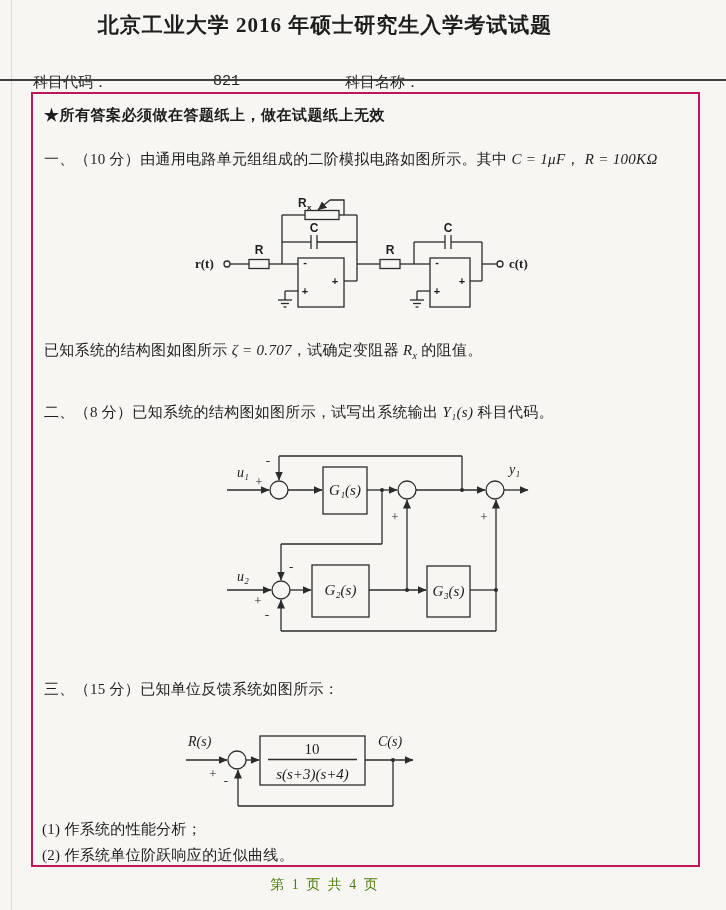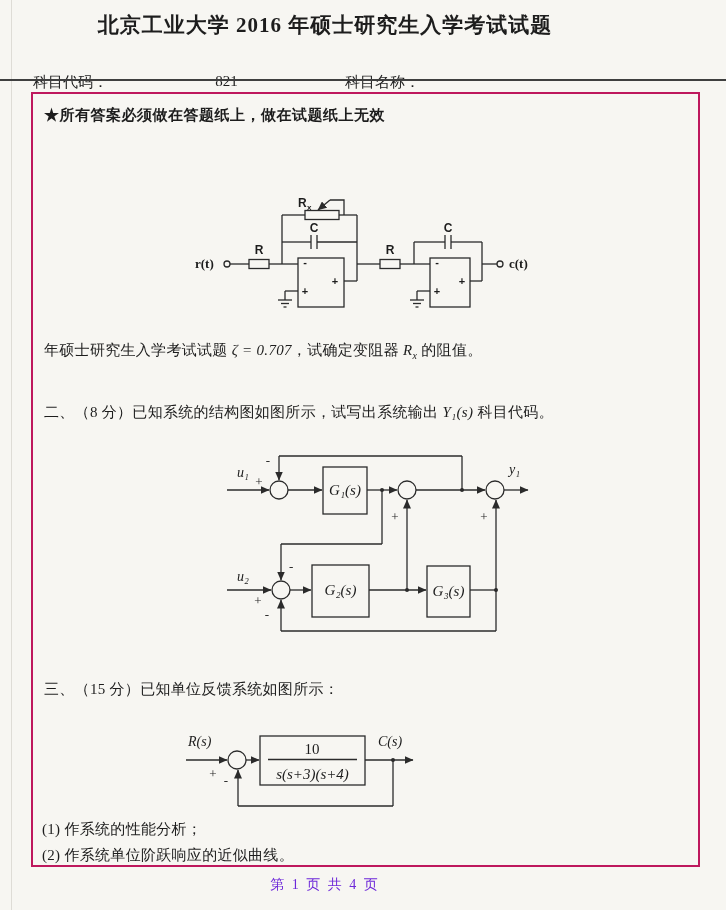--- a/index.html
+++ b/index.html
@@ -17,40 +17,40 @@
   }
   .subject-row{
     left:33px;top:49px;width:686px;display:flex;align-items:flex-end;
     font-size:15px;
   }
   .subject-label{font-weight:normal;white-space:nowrap;padding-bottom:2px;margin-top:24px;}
   .subject-value{
     border-bottom:2px solid #4a4a4a;text-align:center;padding-bottom:2px;
     font-size:15px;
   }
-  .val-code{width:237px;}
+  .val-code{width:237px;font-family:Liberation Mono, monospace;}
   .val-name{width:272px;font-weight:bold;}
   .top-rule{left:0;top:79px;width:726px;height:2px;background:#3f3f3f;}
   .main-box{
     left:31px;top:92px;width:669px;height:775px;
     border:2px solid #be185d;box-sizing:border-box;
   }
   .notice{left:11px;top:12px;font-size:15px;font-weight:bold;letter-spacing:.5px;white-space:nowrap;}
   .qline{font-size:15px;letter-spacing:.3px;white-space:nowrap;}
   .q1-line{left:11px;top:56px;}
   .damping-line{left:11px;top:247px;}
   .q2-line{left:11px;top:309px;}
   .q3-line{left:11px;top:586px;}
   .item1{left:9px;top:726px;}
   .item2{left:9px;top:752px;}
   .mi{font-style:italic;font-family:"Liberation Serif","DejaVu Serif",serif;}
   sub.mi{font-size:10px;}
   .footer{
     left:0;top:876px;width:650px;text-align:center;
-    font-size:14px;letter-spacing:2px;color:#6d28d9;
+    font-size:14px;letter-spacing:2px;color:#4d7c0f;
   }
   
   svg line, svg rect, svg polyline, svg circle.term, svg circle.sumj{
     stroke:#2b2b2b;stroke-width:1.3;fill:none;
   }
   svg .dot{fill:#2b2b2b;stroke:none;}
   svg text{fill:#1d1d1d;}
   .cir-term{font:bold 13px "Liberation Serif","DejaVu Serif",serif;}
   .cir-lbl{font:bold 12px "Liberation Sans","DejaVu Sans",sans-serif;}
   .cir-lbl-sub{font:bold 8px "Liberation Sans","DejaVu Sans",sans-serif;}
@@ -72,20 +72,25 @@
   <span class="subject-value val-code">821</span>
   <span class="subject-label">科目名称：</span>
 </div>
 
 <div class="abs top-rule"></div>
 
 <div class="abs main-box">
 
   <div class="abs notice">★所有答案必须做在答题纸上，做在试题纸上无效</div>
 
+  <div class="abs qline q1-line">
+    <span>一、（10 分）由通用电路单元组组成的二阶模拟电路如图所示。其中</span>
+    <span class="mi">C = 1μF</span><span>，</span>
+    <span class="mi">R = 100KΩ</span>
+  </div>
 
   <svg class="abs" style="left:154px;top:96px;" width="360" height="140" viewBox="0 0 360 140">
     <defs>
       <marker id="m1" markerUnits="userSpaceOnUse" markerWidth="9" markerHeight="8" refX="8.5" refY="4" orient="auto">
         <path d="M0,0 L9,4 L0,8 Z" fill="#2b2b2b"></path>
       </marker>
     </defs>
     <g>
       <circle class="term" cx="40" cy="74" r="3"></circle>
       <line x1="43" y1="74" x2="62" y2="74"></line>
@@ -142,21 +147,21 @@
     <text class="cir-term" x="322" y="78">c(t)</text>
     <text class="cir-sign" x="118" y="76" text-anchor="middle">-</text>
     <text class="cir-sign" x="118" y="105" text-anchor="middle">+</text>
     <text class="cir-sign" x="148" y="95" text-anchor="middle">+</text>
     <text class="cir-sign" x="250" y="76" text-anchor="middle">-</text>
     <text class="cir-sign" x="250" y="105" text-anchor="middle">+</text>
     <text class="cir-sign" x="275" y="95" text-anchor="middle">+</text>
   </svg>
 
   <div class="abs qline damping-line">
-    <span>年硕士研究生入学考试试题</span>
+    <span>已知系统的结构图如图所示</span>
     <span class="mi">ζ = 0.707</span><span>，试确定变阻器</span>
     <span class="mi">R</span><sub class="mi">x</sub>
     <span>的阻值。</span>
   </div>
 
   <div class="abs qline q2-line">
     <span>二、（8 分）已知系统的结构图如图所示，试写出系统输出</span>
     <span class="mi">Y₁(s)</span>
     <span>科目代码。</span>
   </div>

